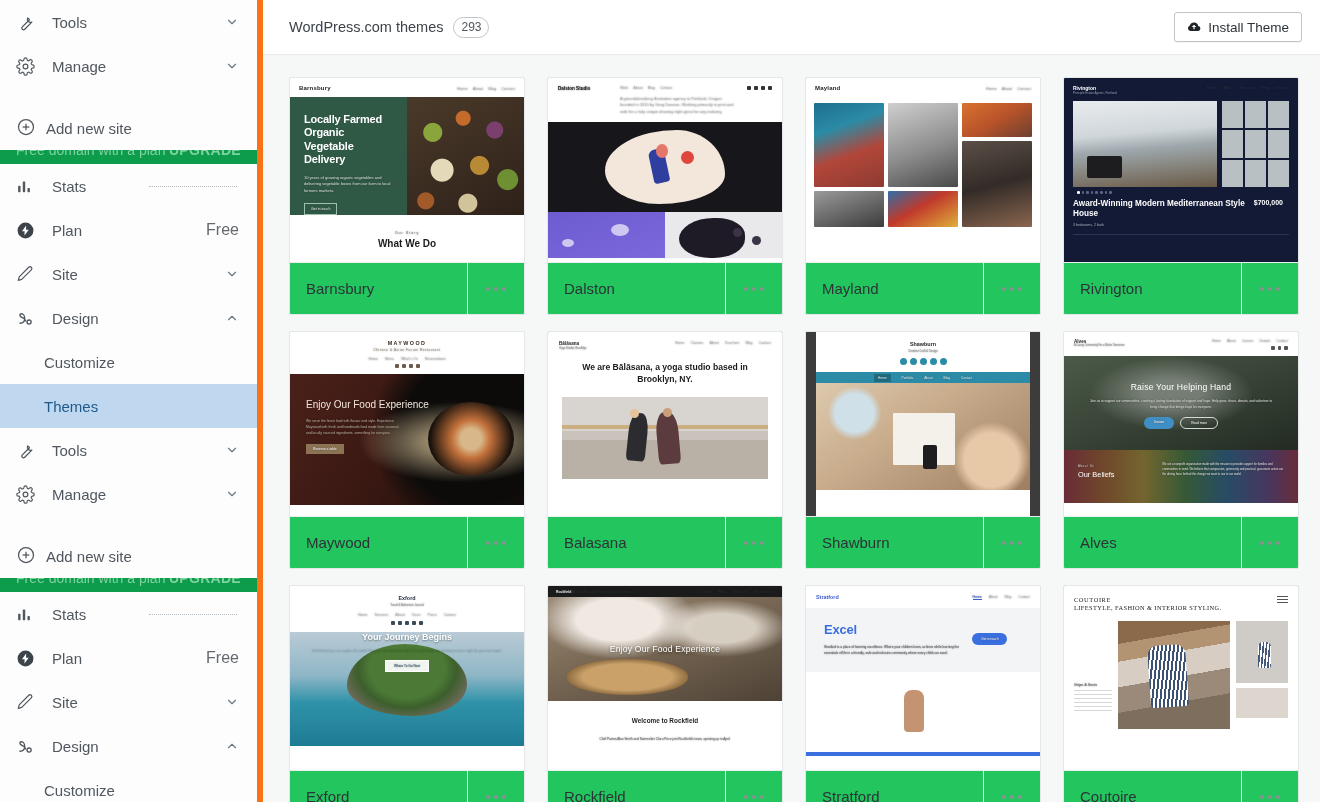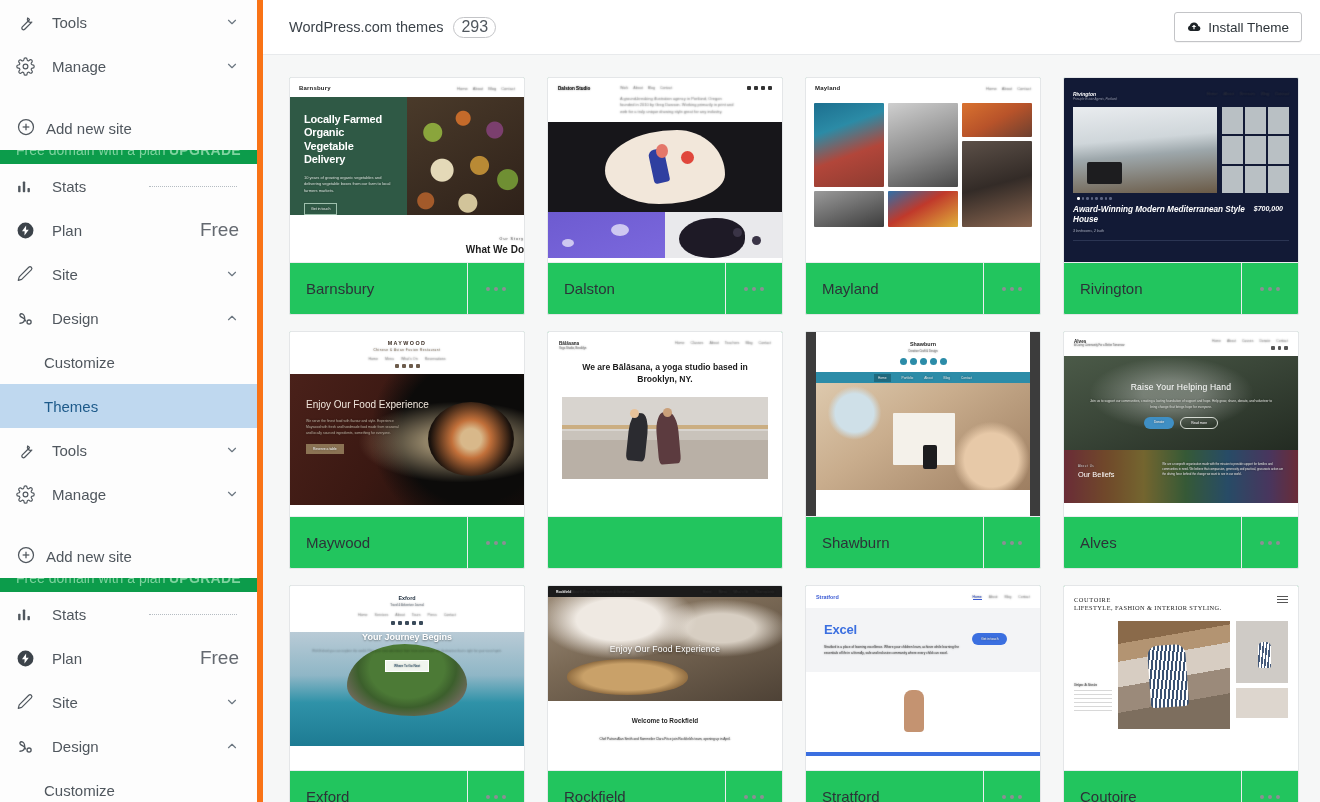--- a/index.html
+++ b/index.html
@@ -31,21 +31,21 @@
     position: relative;
   }
   .side-row .ico {
     width: 26px; min-width: 26px; height: 24px;
     display: flex; align-items: center; justify-content: flex-start;
     color: #50575e;
   }
   .side-row .ico svg { display: block; }
   .side-row .lbl { flex: 1; padding-left: 10px; white-space: nowrap; }
   .side-row .chev { color: #6c7781; display: flex; align-items: center; }
-  .side-row .rightval { font-size: 19px; color: #646970; }
+  .side-row .rightval { font-size: 16px; color: #646970; }
   .sparkline {
     width: 88px; height: 1px;
     border-top: 1px dotted #b5bcc2;
     margin-right: 2px;
   }
   .side-sub {
     display: flex; align-items: center;
     height: 44px; padding-left: 44px;
     font-size: 15px; color: #50575e;
   }
@@ -98,21 +98,21 @@
   }
   .topbar .title {
     font-size: 14.5px; color: #3c434a; font-weight: 400;
   }
   .count-badge {
     margin-left: 10px;
     display: inline-flex; align-items: center; justify-content: center;
     min-width: 34px; height: 21px;
     border: 1px solid #c3c4c7;
     border-radius: 11px;
-    font-size: 16px; color: #50575e;
+    font-size: 12px; color: #50575e;
     padding: 0 7px;
     background: #fff;
   }
   .topbar .spacer { flex: 1; }
   .install-btn {
     display: inline-flex; align-items: center; gap: 7px;
     height: 30px; padding: 0 12px;
     background: #fff;
     border: 1px solid #c3c4c7;
     border-radius: 3px;
@@ -199,21 +199,21 @@
       radial-gradient(circle at 22% 30%, #8aa53c 0 9px, transparent 10px),
       radial-gradient(circle at 48% 18%, #c46a2a 0 7px, transparent 8px),
       radial-gradient(circle at 75% 28%, #7b3f6e 0 8px, transparent 9px),
       radial-gradient(circle at 30% 62%, #e4d9b8 0 11px, transparent 12px),
       radial-gradient(circle at 62% 58%, #b98a35 0 9px, transparent 10px),
       radial-gradient(circle at 86% 70%, #6f8f33 0 10px, transparent 11px),
       radial-gradient(circle at 16% 88%, #a35a2a 0 8px, transparent 9px),
       radial-gradient(circle at 52% 90%, #d2c49a 0 9px, transparent 10px),
       linear-gradient(150deg, #4a3a2a, #2e2119);
   }
-  .barn-below { text-align: right; padding-top: 22px; }
+  .barn-below { text-align: center; padding-top: 16px; }
   .barn-below .k { font-size: 3.6px; color: #888; letter-spacing: 1px; }
   .barn-below .t { font-size: 10px; font-weight: 800; color: #1d1d1d; margin-top: 3px; }
 
   
   .dal-head { display: flex; padding: 8px 10px 7px; gap: 10px; background: #fff; }
   .dal-brand { font-size: 4.6px; font-weight: 700; color: #222; width: 52px; }
   .dal-copy { flex: 1; font-size: 4px; line-height: 1.6; color: #333; }
   .dal-topnav { display:flex; gap:5px; font-size:3.6px; color:#6d5bd0; margin-bottom:4px;}
   .dal-social { display: flex; gap: 3px; align-items: flex-start; }
   .dal-social i { width: 4px; height: 4px; background: #333; display: block; border-radius: 1px; }
@@ -243,21 +243,21 @@
   }
   .may-c { border-radius: 1px; background-size: cover; }
   .pimg1 { grid-row: 1 / span 2; background: linear-gradient(160deg,#1d6f8f 0%, #2b8ba6 30%, #b2463a 60%, #8d3b30 100%); }
   .pimg2 { background: linear-gradient(150deg,#d9722f,#b8532a 50%,#6d4030); }
   .pimg3 { grid-row: 1 / span 2; background: linear-gradient(160deg,#cfcfcf,#8d8d8d 55%,#4a4a4a); }
   .pimg4 { grid-row: 2 / span 2; background: linear-gradient(165deg,#5c5048,#332b27 50%,#8a6650); }
   .pimg5 { background: linear-gradient(160deg,#9a9a9a,#3c3c3c); }
   .pimg6 { background: linear-gradient(150deg,#2f6fa8,#c0392b 45%,#e0b03a); }
 
   
-  .riv { background: #121a36; height: 100%; padding: 13px 9px 0; color: #fff; font-style: italic; }
+  .riv { background: #121a36; height: 100%; padding: 7px 9px 0; color: #fff; }
   .riv-top { display: flex; justify-content: space-between; align-items: flex-start; }
   .riv-brand { font-size: 5px; font-weight: 700; }
   .riv-brand small { display: block; font-size: 3px; color: #8b93ad; font-weight: 400; }
   .riv-nav { display: flex; gap: 6px; font-size: 4px; color: #c5cbdd; }
   .riv-body { display: flex; gap: 5px; margin-top: 6px; }
   .riv-main {
     width: 152px; height: 86px;
     background: linear-gradient(175deg,#e9ecef 0%, #cfd6da 38%, #9da7ab 55%, #6a5a46 100%);
     position: relative;
   }
@@ -948,20 +948,30 @@
               <div class="bal-h">We are Bālāsana, a yoga studio based in Brooklyn, NY.</div>
               <div class="bal-img">
                 <span class="bal-bar"></span>
                 <span class="bal-p1"></span>
                   <span class="bal-hd1"></span>
                 <span class="bal-p2"></span>
                   <span class="bal-hd2"></span>
               </div>
             </div>
           </div>
+          <div class="card-foot">
+            <div class="card-name">Balasana</div>
+            <div class="more-btn">
+              <span class="dots">
+                  <i></i>
+                  <i></i>
+                  <i></i>
+                </span>
+            </div>
+          </div>
         </div>
 
         <div class="card">
           <div class="thumb">
             <div class="ms shaw">
               <div class="shaw-side"></div>
               <div class="shaw-main">
                 <div class="shaw-head">
                   <div class="shaw-brand">Shawburn</div>
                   <div class="shaw-tag blur-txt">Creative Craft &amp; Design</div>

